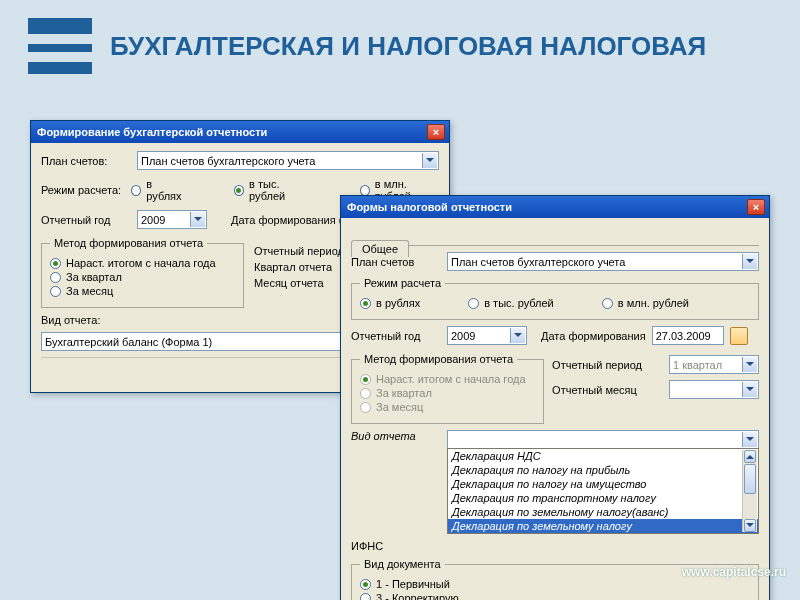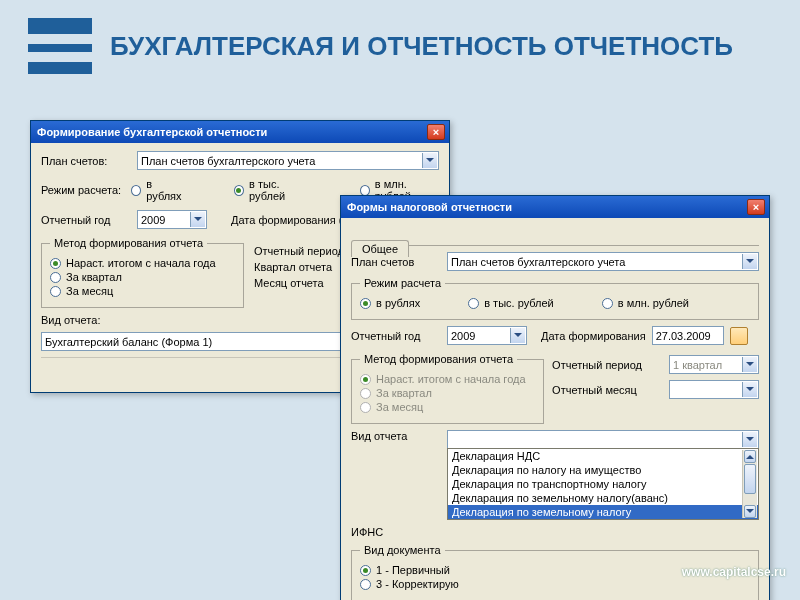--- a/index.html
+++ b/index.html
@@ -96,21 +96,21 @@
   .scroll .btn.up::after{border-bottom-color:#2b4e82;margin-bottom:3px;}
   .scroll .btn.dn::after{border-top-color:#2b4e82;margin-top:3px;}
   .calbtn { width:18px; height:18px; border:1px solid #b08030; background:linear-gradient(#ffe8b8,#ffcf7a); border-radius:2px;}
   .dim { color:#8a8a80; }
 </style>
 </head>
 <body>
 
 <div class="header">
   <div class="logo"></div>
-  <div class="title">БУХГАЛТЕРСКАЯ И ОТЧЕТНОСТЬ ОТЧЕТНОСТЬ</div>
+  <div class="title">БУХГАЛТЕРСКАЯ И НАЛОГОВАЯ НАЛОГОВАЯ</div>
 </div>
 
 <div class="win" style="left:30px; top:120px; width:420px;">
   <div class="titlebar">
     <span>Формирование бухгалтерской отчетности</span>
     <span class="spacer"></span>
     <span class="closebtn">×</span>
   </div>
   <div class="body">
     <div class="row">
@@ -255,28 +255,29 @@
         </div>
         <div class="row">
             <span style="flex:1">Отчетный месяц</span>
           <div class="combo" style="width:90px">
               <span class="arrow"></span>
             </div>
         </div>
       </div>
     </div>
 
-    <div class="row" style="align-items:flex-start;">
+    <div class="row" style="align-items:flex-start;font-style:italic;">
       <span class="lbl">Вид отчета</span>
       <div style="flex:1; position:relative;">
         <div class="combo" style="width:100%">
           <span class="arrow"></span>
         </div>
         <div class="list" style="position:relative; margin-top:-1px;">
           <div class="item">Декларация НДС</div>
+          <div class="item">Декларация по налогу на прибыль</div>
           <div class="item">Декларация по налогу на имущество</div>
           <div class="item">Декларация по транспортному налогу</div>
           <div class="item">Декларация по земельному налогу(аванс)</div>
           <div class="item sel">Декларация по земельному налогу</div>
           <div class="scroll">
             <div class="btn up"></div>
             <div class="thumb"></div>
             <div class="btn dn"></div>
           </div>
         </div>

